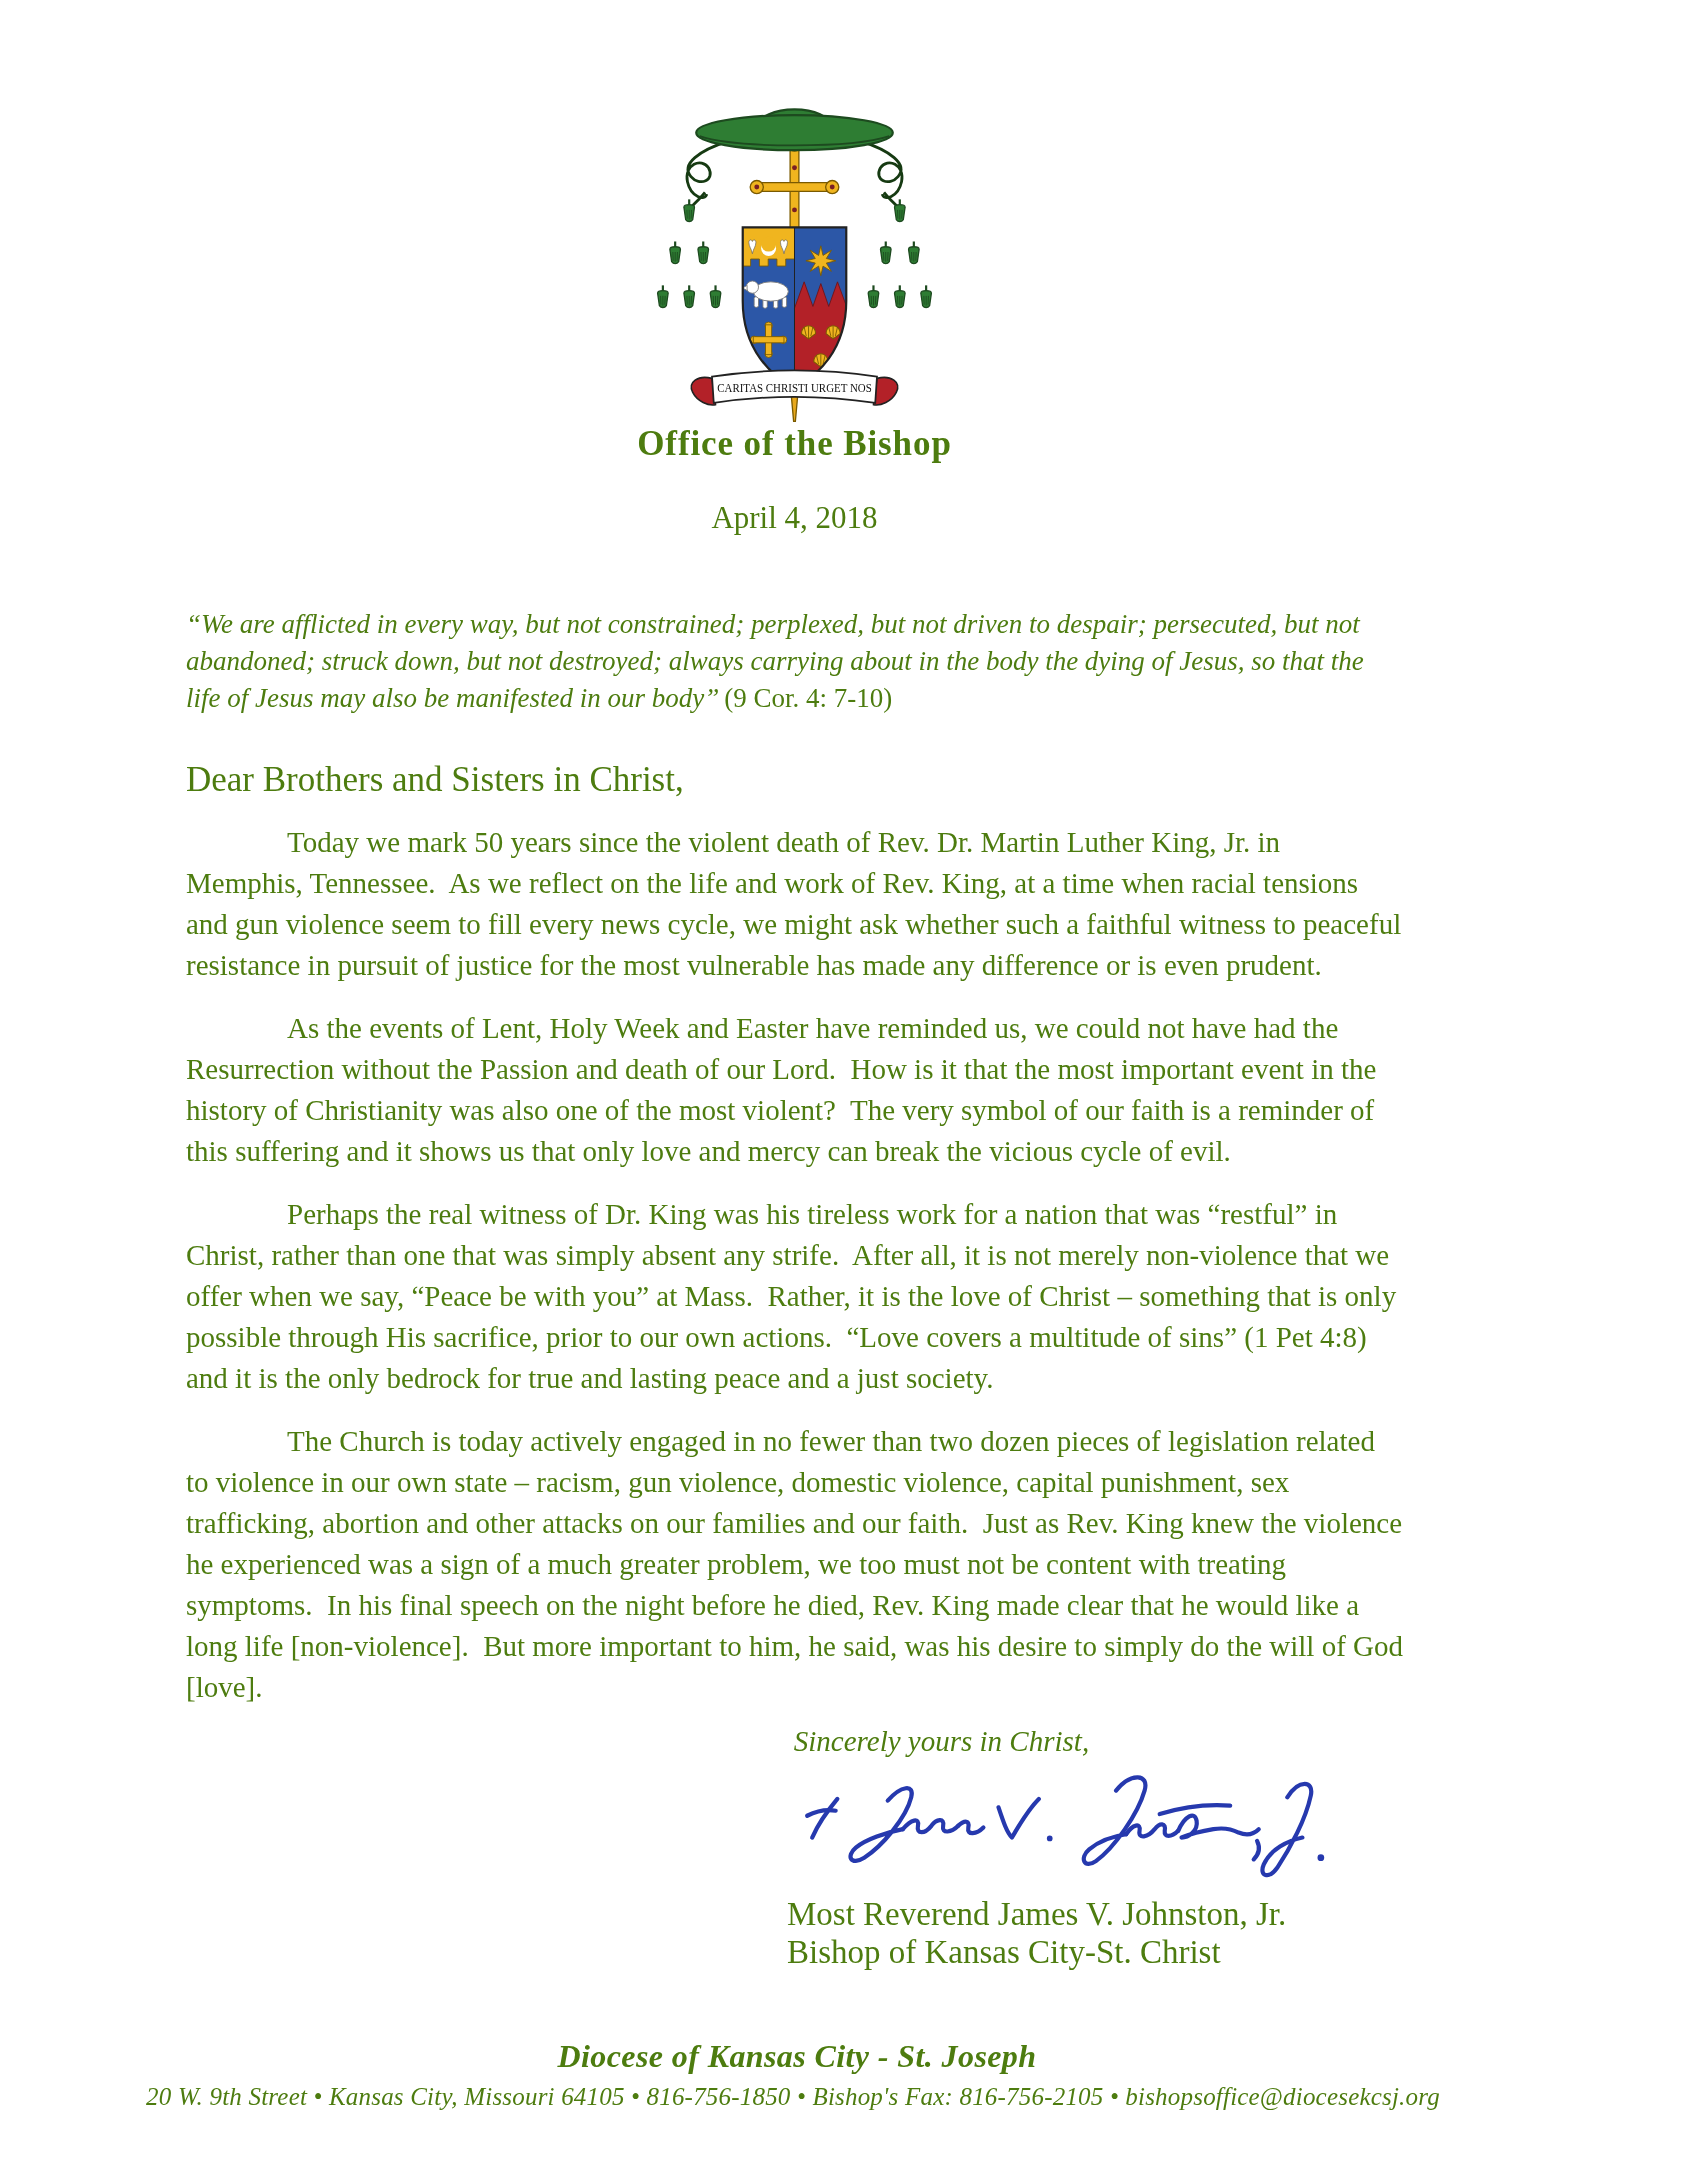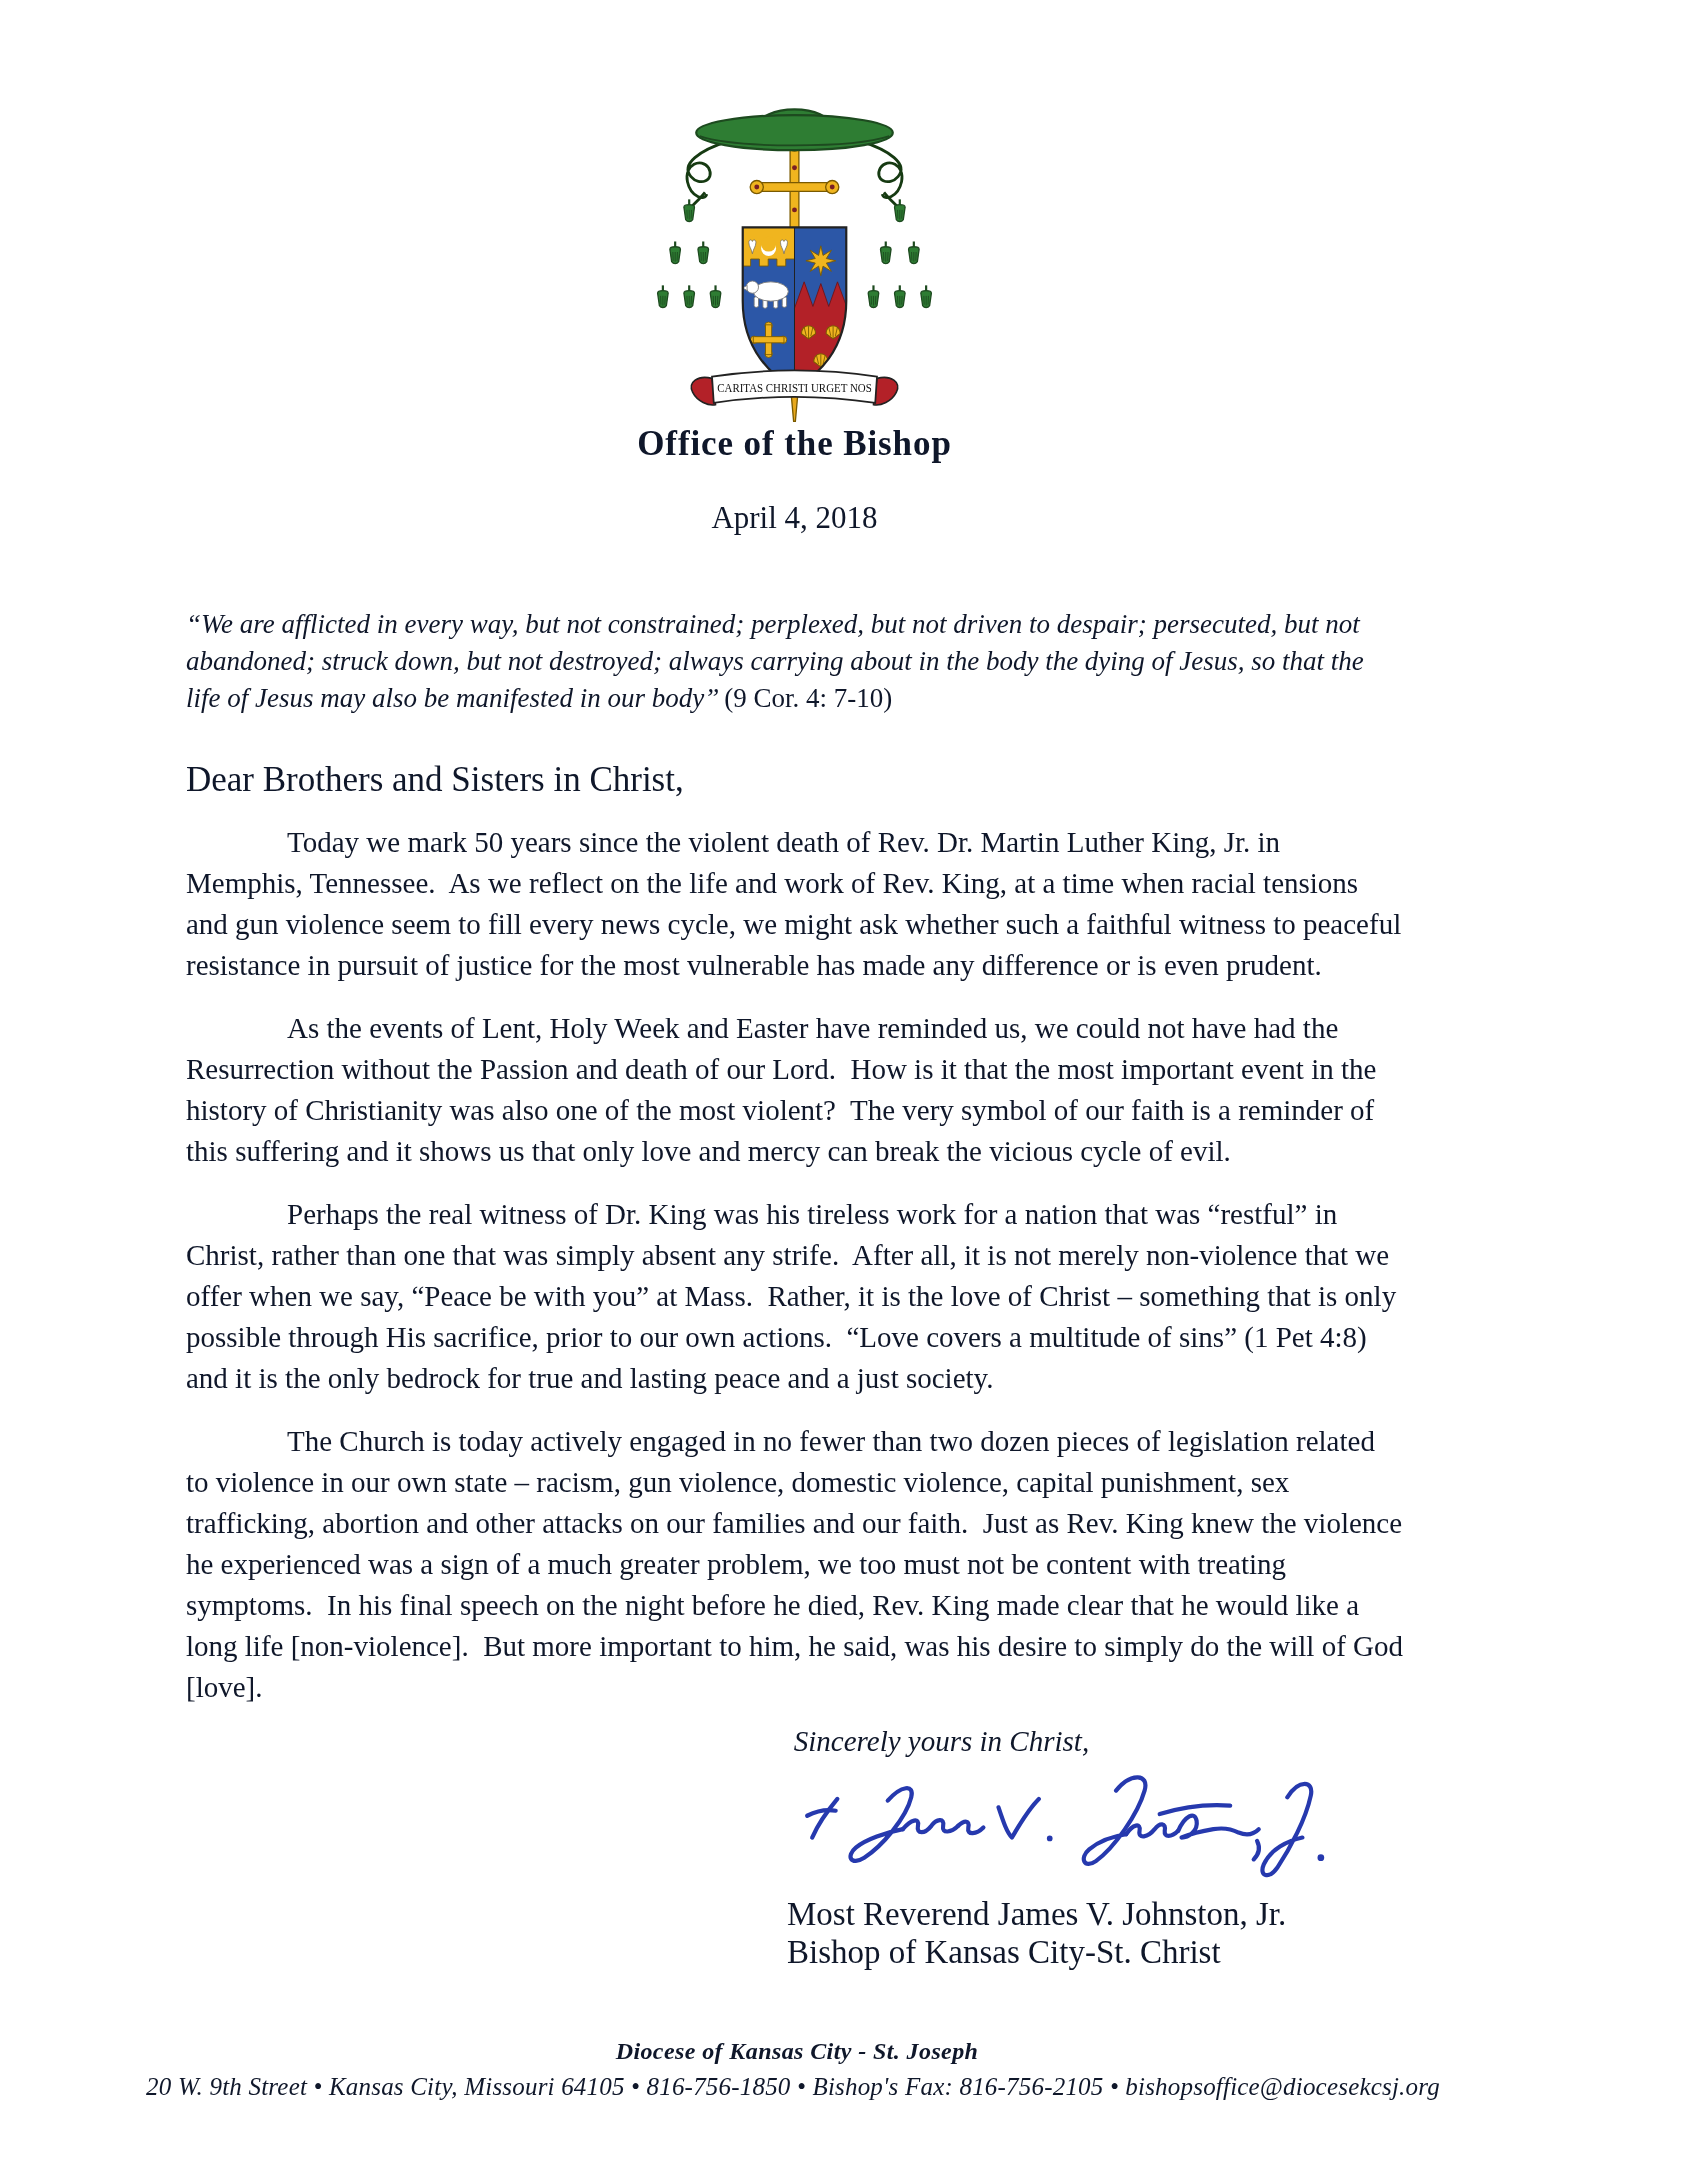--- a/index.html
+++ b/index.html
@@ -1,41 +1,41 @@
 <!DOCTYPE html>
 <html style="font-size:13.6px"><head>
 <meta charset="utf-8">
 <style>
   html,body{margin:0;padding:0;background:#ffffff;}
   .page{
     position:relative;
     width:1586px;height:2181px;
     background:#ffffff;
-    color:#0f172a;
+    color:#4d7c0f;
     font-family:"Liberation Serif","DejaVu Serif",serif;
     overflow:hidden;
   }
   .content{padding:73px 183px 0 186px;}
   header{text-align:center;}
   .crest{width:281px;height:351px;display:block;margin:0 auto;}
   .office{font-weight:600;font-size:35px;letter-spacing:0.9px;margin-top:0;}
   .date{font-size:31px;margin-top:36px;}
   .quote{font-style:italic;font-size:27px;line-height:37px;margin:70px 5.1px 0 0;white-space:pre-wrap;}
   .quote .cite{font-style:normal;margin-left:5.1px;}
   .salutation{font-size:35px;margin:43px 0 9px 0;}
   p.body{font-size:29px;line-height:41px;margin:22px 0 0 0;text-indent:101px;white-space:pre-wrap;}
   .closing{margin-left:601px;}
   .valediction{font-size:29px;margin:17px 0 0 6.8px;font-style:italic;}
   .signature{display:block;width:554px;height:135px;margin:1.7px 0 0 0;}
   .signer-name,.signer-title{font-size:33px;line-height:38px;margin:0;}
   footer{
     position:absolute;left:0;right:0;top:2038px;
     text-align:center;font-style:italic;
   }
-  .footer-org{font-size:24px;font-weight:600;letter-spacing:0.4px;padding-left:8px;}
+  .footer-org{font-size:32px;font-weight:600;letter-spacing:0.4px;padding-left:8px;}
   .footer-address{font-size:25px;margin-top:7.7px;letter-spacing:0.2px;font-style:italic;}
 </style>
 </head>
 <body>
 
 <div class="page">
   <div class="content">
 
     <header>
 

